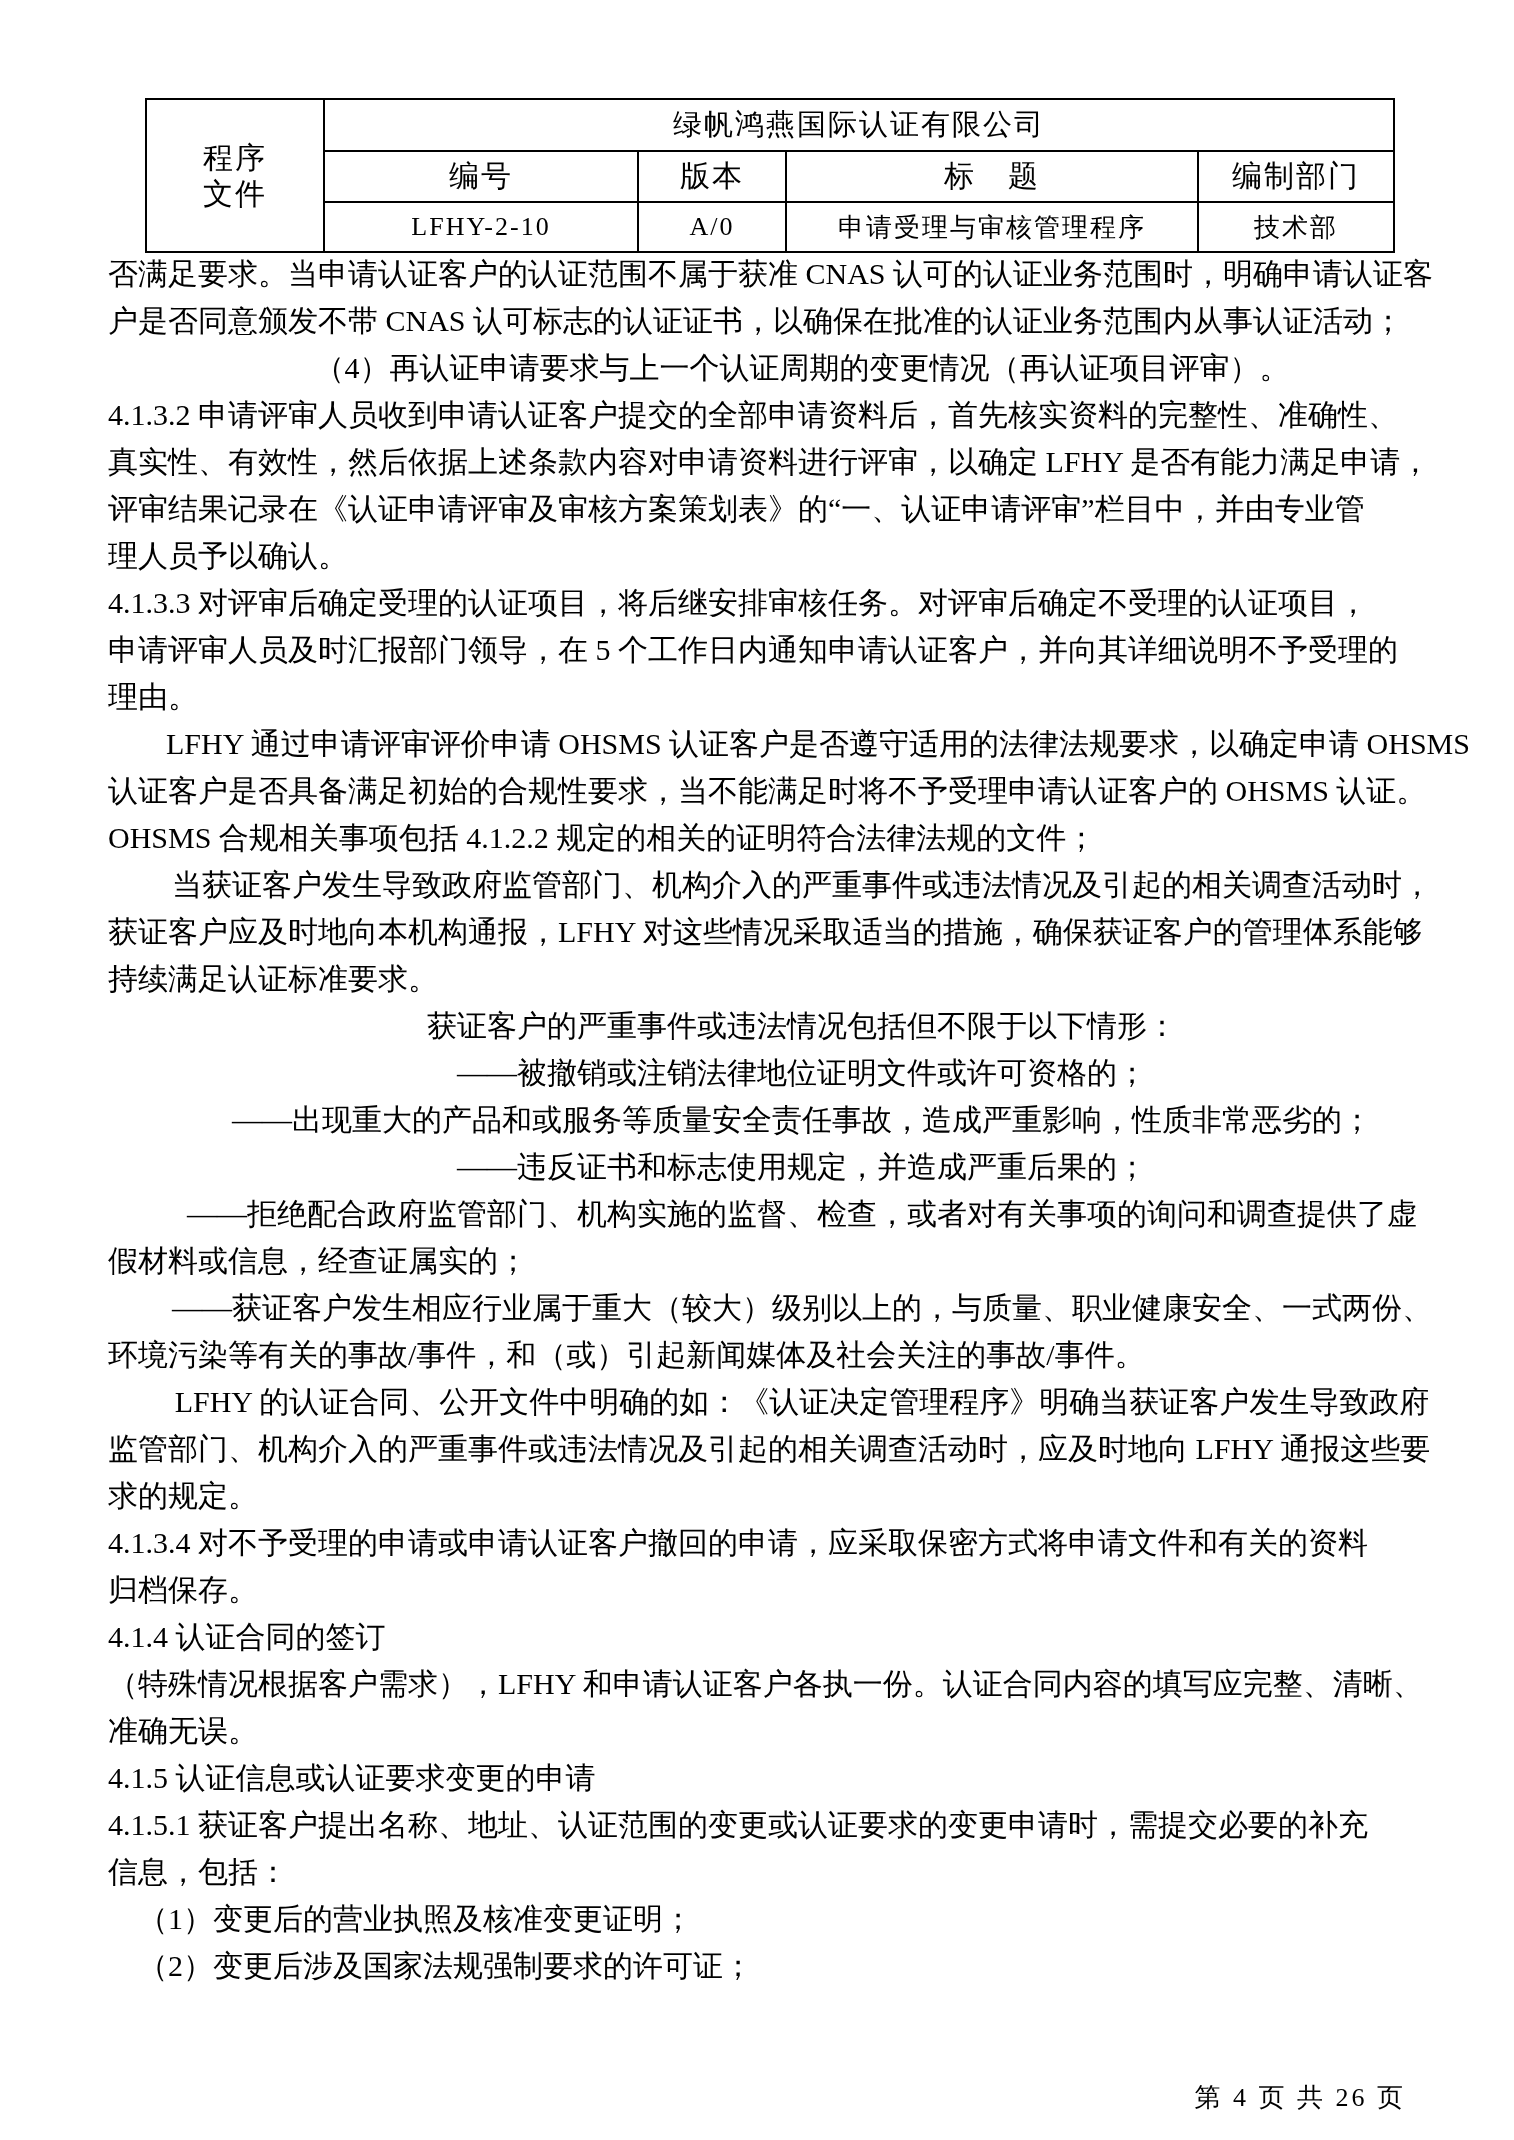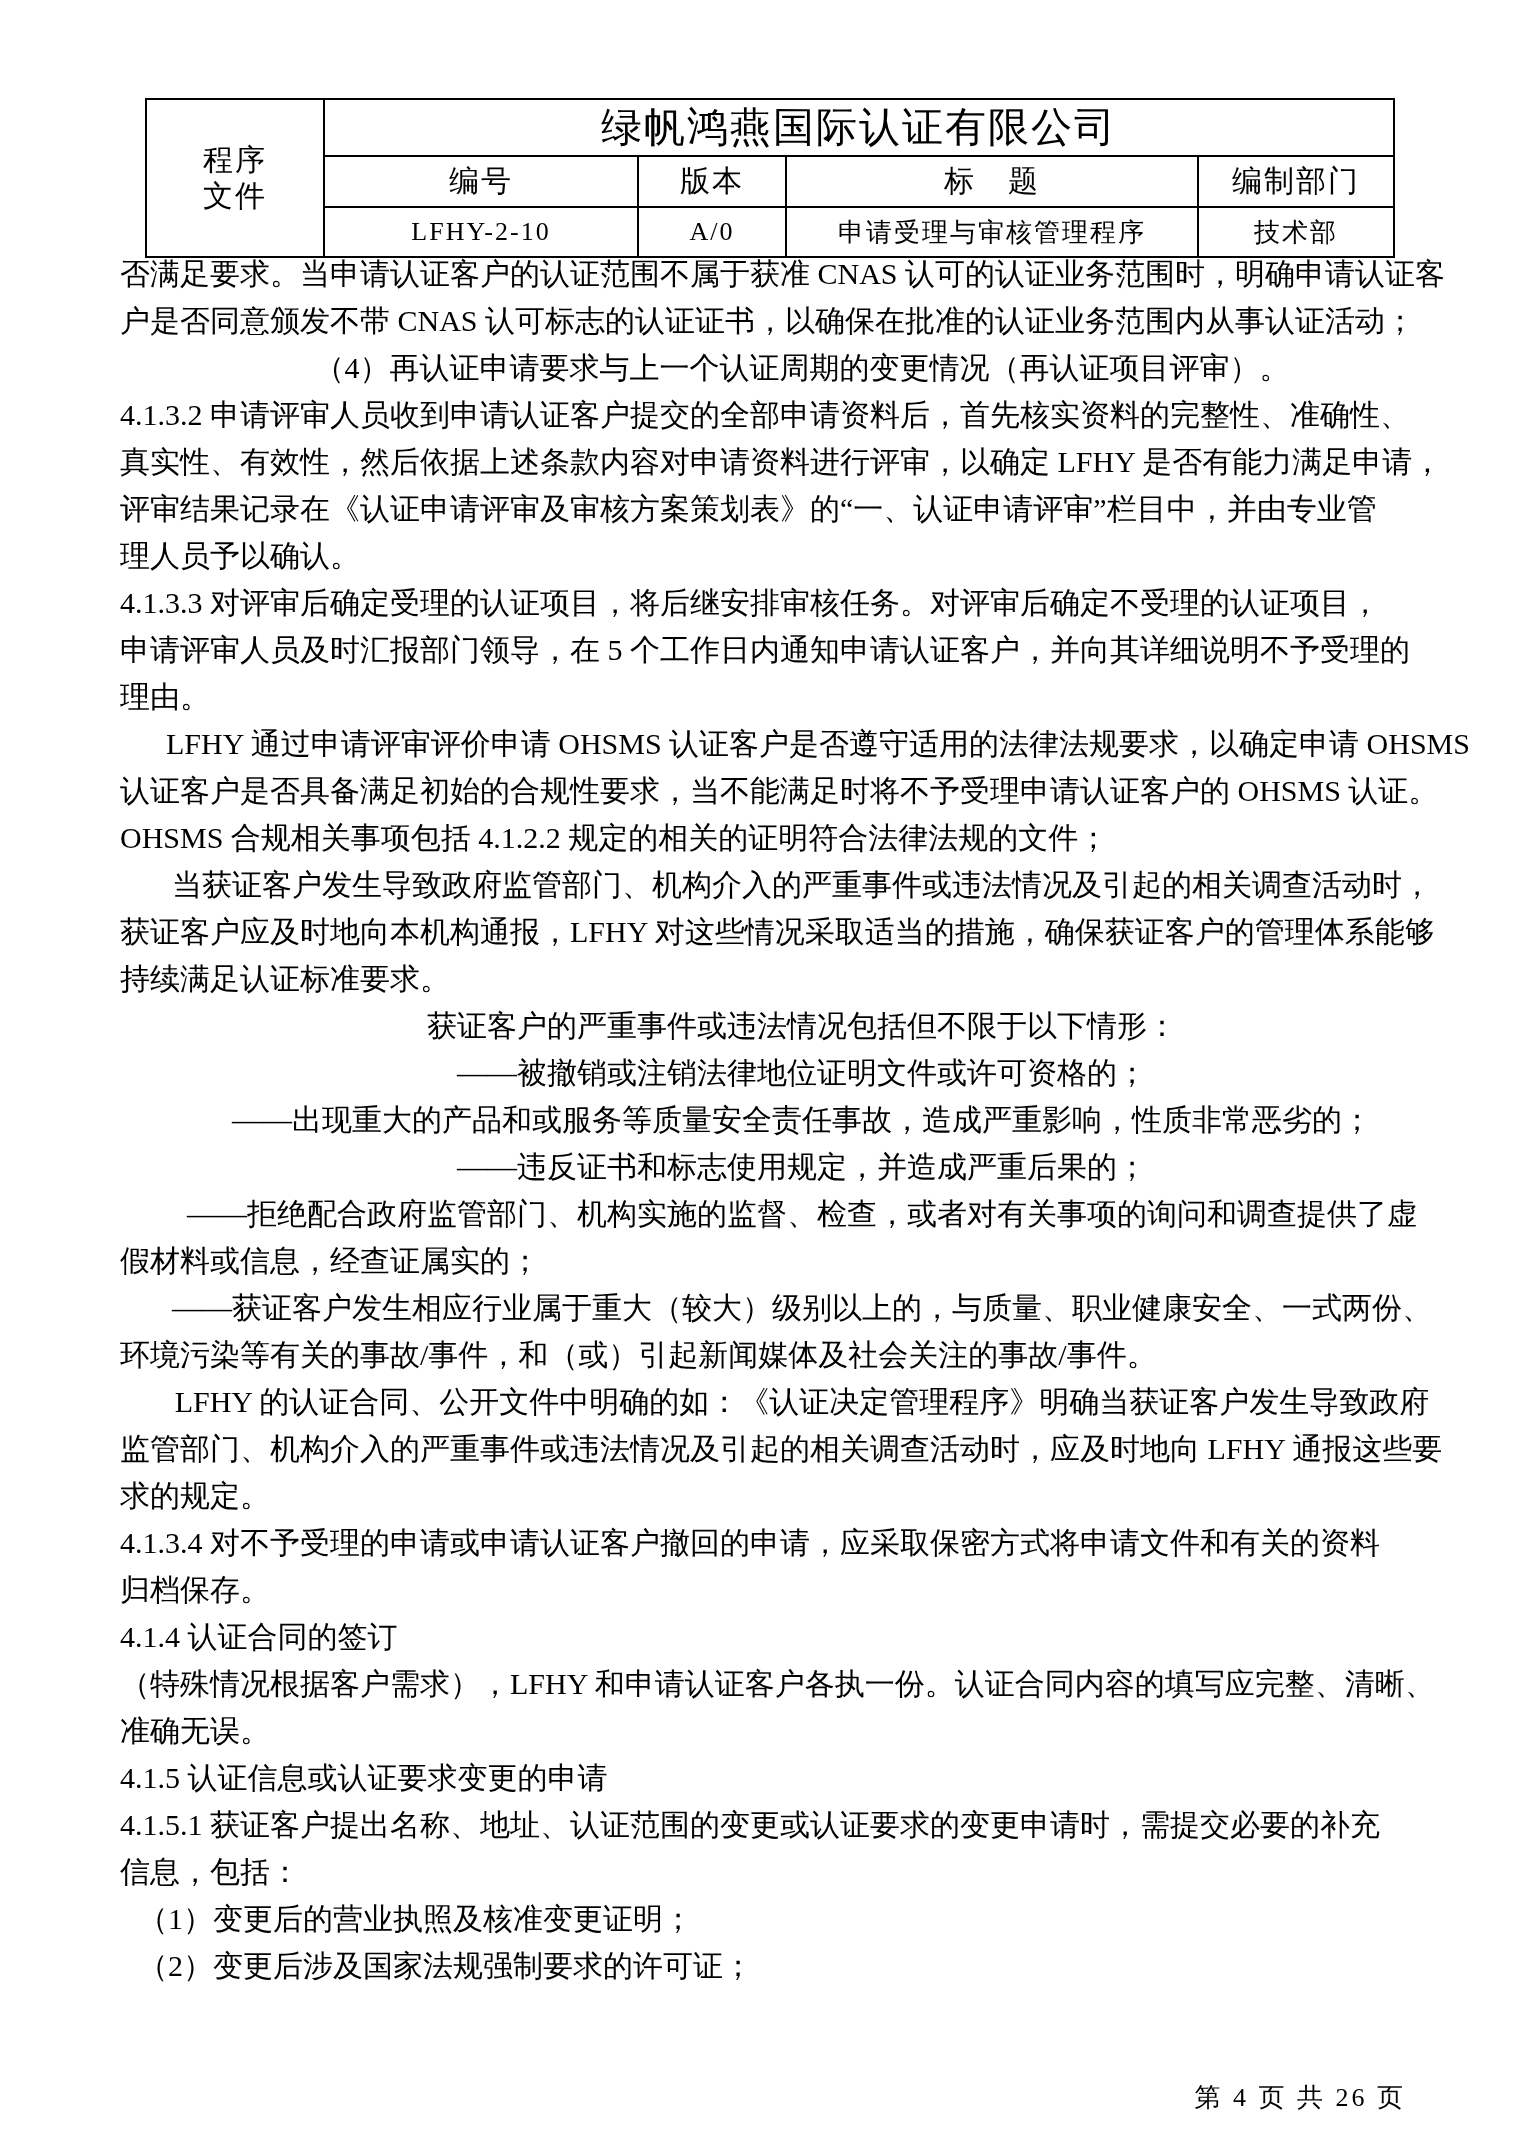--- a/index.html
+++ b/index.html
@@ -19,33 +19,33 @@
     width:1248px;
   }
   .doc-table td{
     border:2.5px solid #000;
     text-align:center;
     vertical-align:middle;
     padding:0;
     font-size:30px;
     letter-spacing:2px;
   }
-  .doc-table .company-cell{height:50px;font-size:41px;}
+  .doc-table .company-cell{height:50px;font-size:29px;}
   .doc-table .label-row td{height:49px;}
   .doc-table .value-row td{height:48px;font-size:26px;}
   .doc-type-cell div{line-height:36px;font-size:30px;}
   
   .body-text{
     position:absolute;left:108px;top:250px;
     width:1330px;
     font-size:30px;
     line-height:47px;
   }
   .line{white-space:pre;}
-  .ind0{padding-left:0;margin-left:12px;}
+  .ind0{padding-left:0;}
   .ind1{padding-left:30px;}
   .ind2{padding-left:58px;text-align:center;}
   
   .footer{
     position:absolute;right:108px;top:2080px;
     font-size:26px;
     letter-spacing:3px;
   }
 </style>
 </head>

